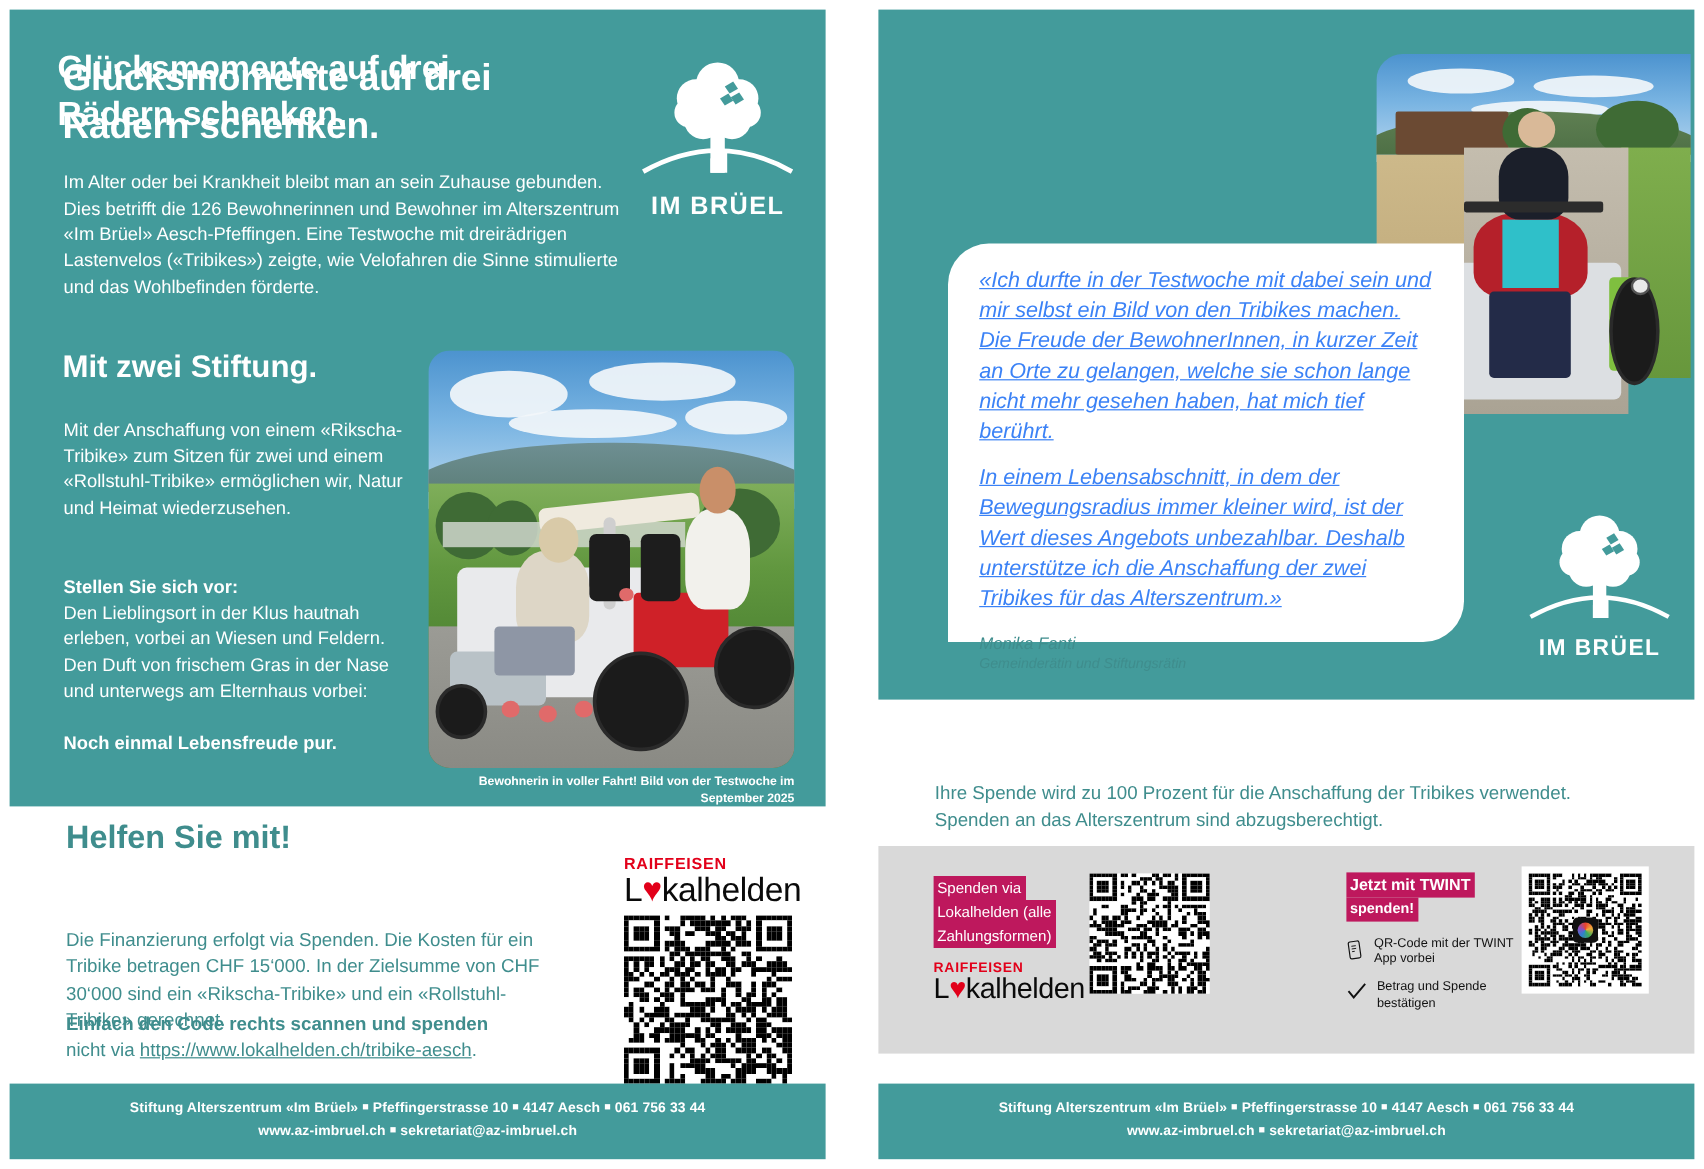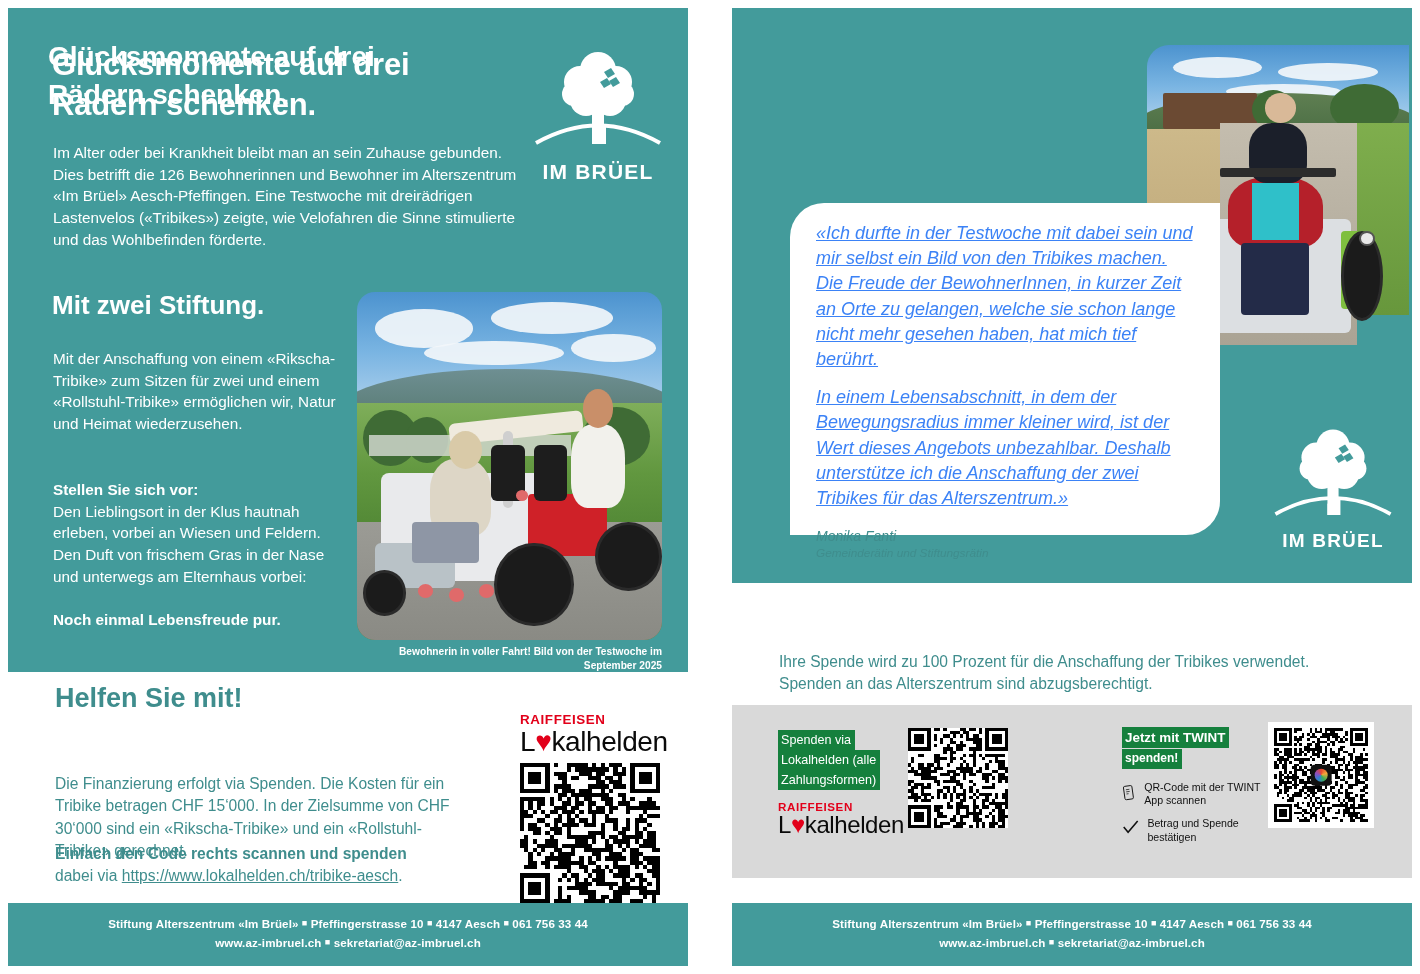--- a/index.html
+++ b/index.html
@@ -91,21 +91,21 @@
   #r-logo-2 { position: absolute; left: 1268px; top: 424px; width: 130px; height: 128px; }
 
   #r-jetzt { position: absolute; left: 777px; top: 608px;
              color:#3f8d8d; font-weight: bold; font-size: 26px; }
   #r-lead  { position: absolute; left: 779px; top: 651px; width: 575px; }
 
   #r-grey { left: 732px; top: 705px; width: 680px; height: 173px; }
 
   #donate-lokal { position: absolute; left: 778px; top: 730px; width: 150px; }
   .kicker {
-    display: inline-block; background:#15803d; color:#ffffff;
+    display: inline-block; background:#be185d; color:#ffffff;
     font-size: 12.6px; line-height: 1.44; padding: 1px 4px 1px 3px;
   }
   #lokal-qr { position: absolute; left: 908px; top: 728px; width: 100px; height: 100px; }
   #lokal-brand { position: absolute; left: 778px; top: 800px; width: 170px; }
 
   #twint-block { position: absolute; left: 1122px; top: 727px; width: 150px; }
   #twint-steps { margin-top: 12px; }
   .tw-step { display:flex; align-items:flex-start; gap:8px; margin-bottom: 9px; }
   .tw-step-txt { color:#111; font-size: 10.6px; line-height: 1.30; }
   #twint-qr {
@@ -272,21 +272,21 @@
   </div>
 
   <div id="l-caption">Bewohnerin in voller Fahrt! Bild von der Testwoche im September 2025</div>
 
   <div id="l-helfen">Helfen Sie mit!</div>
 
   <div class="body-teal" id="l-fin">Die Finanzierung erfolgt via Spenden. Die Kosten für ein Tribike betragen CHF 15‘000. In der Zielsumme von CHF 30‘000 sind ein «Rikscha-Tribike» und ein «Rollstuhl-Tribike» gerechnet.</div>
 
   <div class="body-teal" id="l-cta">
     <span class="b">Einfach den Code rechts scannen und spenden</span>
-    <span>dabei via </span><a href="#">https://www.lokalhelden.ch/tribike-aesch</a><span>.</span>
+    <span>nicht via </span><a href="#">https://www.lokalhelden.ch/tribike-aesch</a><span>.</span>
   </div>
 
   <div id="l-raiff">
     <div class="raiff-word">RAIFFEISEN</div>
     <div class="lokal-word">L<span class="heart">♥</span><span>kalhelden</span></div>
     <div class="qr" id="qr-left" style="width: 140px; height: 140px; margin-top: 7px; grid-template-columns: repeat(33, 1fr); grid-template-rows: repeat(33, 1fr);">
         <i></i>
         <i></i>
         <i></i>
         <i></i>
@@ -2449,21 +2449,21 @@
 
   <div id="twint-block">
     <div><span class="kicker" style="font-weight:bold;font-size:13.4px">Jetzt mit TWINT</span></div>
     <div><span class="kicker" style="font-weight:bold;font-size:12px">spenden!</span></div>
     <div id="twint-steps">
       <div class="tw-step">
         <svg width="20" height="24" viewBox="0 0 20 24">
           <rect x="3" y="2" width="12" height="19" rx="2" fill="none" stroke="#111" stroke-width="1.3" transform="rotate(-8 9 11)"></rect>
           <path d="M6 7 h5 M6 10 h5 M6 13 h3" stroke="#111" stroke-width="1" transform="rotate(-8 9 11)"></path>
         </svg>
-        <div class="tw-step-txt">QR-Code mit der TWINT App scannen</div>
+        <div class="tw-step-txt">QR-Code mit der TWINT App vorbei</div>
       </div>
       <div class="tw-step">
         <svg width="20" height="20" viewBox="0 0 20 20">
           <path d="M2 10 L7 16 L18 3" fill="none" stroke="#111" stroke-width="1.8"></path>
         </svg>
         <div class="tw-step-txt">Betrag und Spende bestätigen</div>
       </div>
     </div>
   </div>
 

